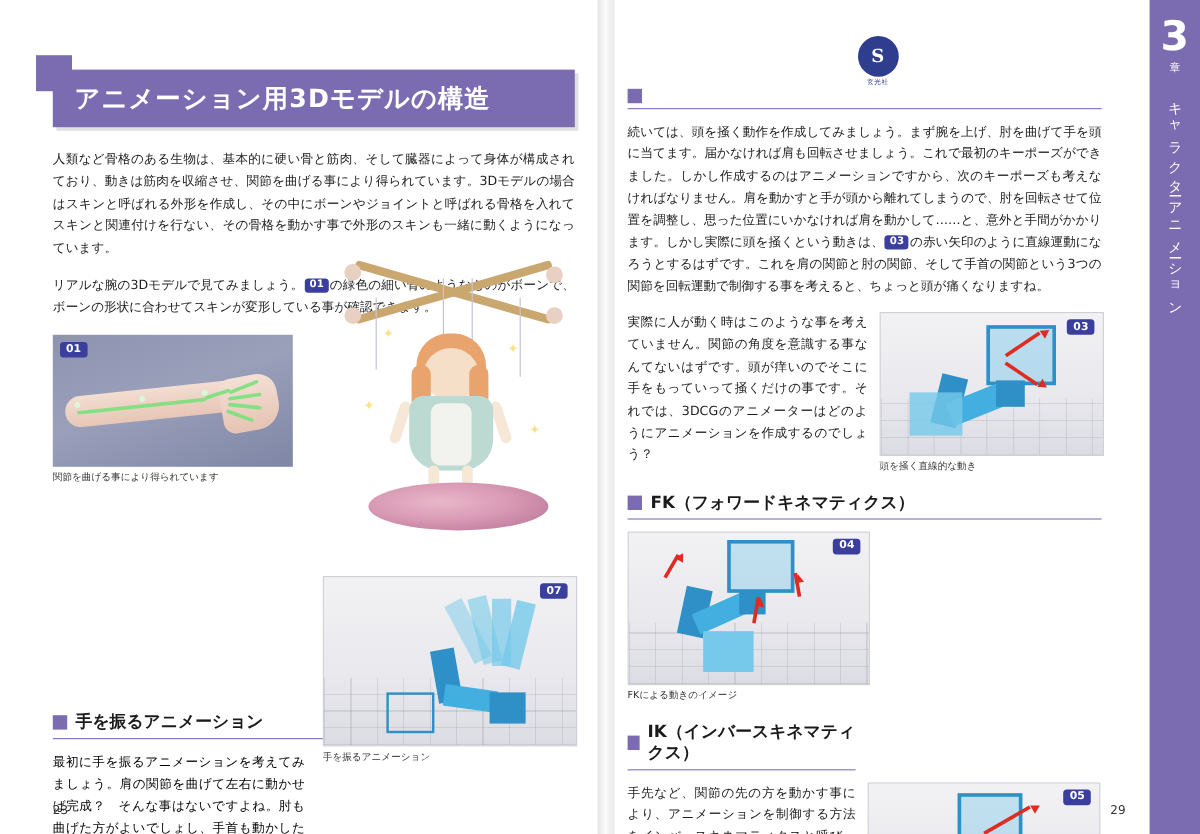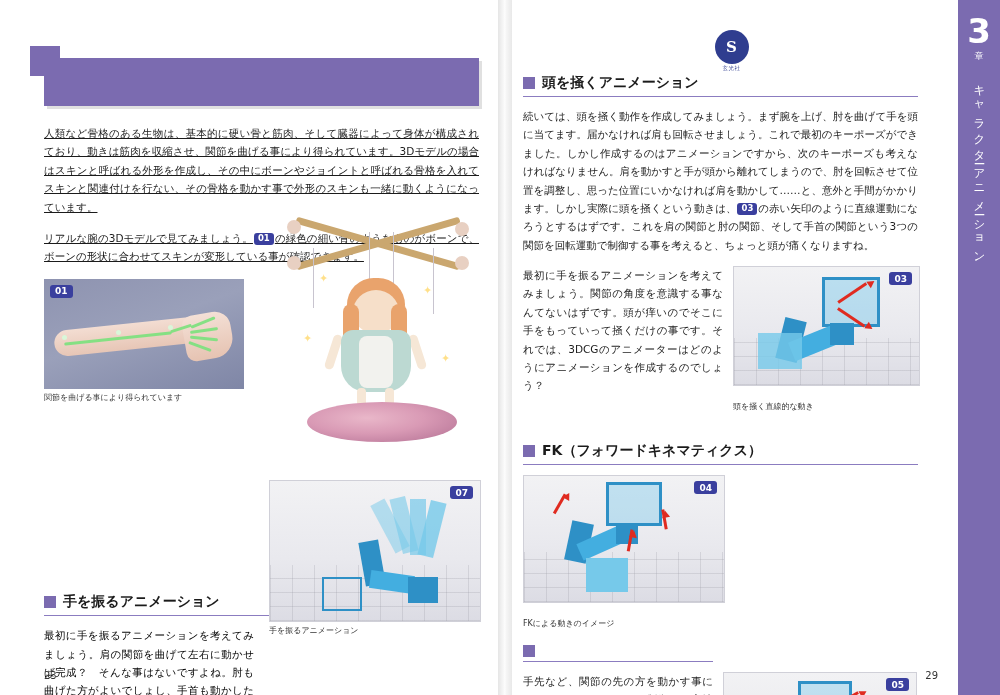--- a/index.html
+++ b/index.html
@@ -38,21 +38,20 @@
     color:#ffffff;font-weight:bold;font-size:21px;letter-spacing:1px;
     font-family:"DejaVu Sans", sans-serif;
   }
   .title-accent{
     position:absolute;left:-14px;top:-12px;width:30px;height:30px;background:#7b6bb0;
   }
   .body-text{
     font-size:10.5px;line-height:1.75;color:#1b1b1b;text-align:justify;
     margin-top:18px;
     font-family:"DejaVu Sans", sans-serif;
-    text-decoration:underline;
   }
   .body-text p{margin:0 0 13px 0;}
   .numtag{
     display:inline-block;background:#3a3f9e;color:#fff;border-radius:3px;
     font-size:8.5px;font-weight:bold;padding:1px 4px;line-height:1.1;
     vertical-align:middle;margin:0 1px;
   }
   .sec-head{
     display:flex;align-items:center;gap:7px;
     border-bottom:1.5px solid #8b7cc0;
@@ -176,32 +175,33 @@
   .logo-sub{
     position:absolute;left:50%;transform:translateX(-50%);top:41px;
     font-size:5.5px;color:#2f3d8f;letter-spacing:.5px;
   }
   .fig-r{position:relative;margin-bottom:4px;}
   .arrow-red{position:absolute;background:#e02b20;height:2.5px;transform-origin:left center;}
   .arrow-head{
     position:absolute;width:0;height:0;border-left:7px solid #e02b20;
     border-top:4.5px solid transparent;border-bottom:4.5px solid transparent;
   }
-  .tiny-cap{font-size:8px;color:#333;margin-top:15px;}
+  .tiny-cap{font-size:8px;color:#333;margin-top:3px;}
   .flexrow{display:flex;gap:10px;}
 </style>
 </head>
 <body>
 
 <div class="spread">
 
   <div class="page page-left">
 
     <div class="title-band">
       <div class="title-accent"></div>
+      <span class="ttl">アニメーション用3Dモデルの構造</span>
     </div>
 
     <div class="body-text">
       <p>人類など骨格のある生物は、基本的に硬い骨と筋肉、そして臓器によって身体が構成されており、動きは筋肉を収縮させ、関節を曲げる事により得られています。3Dモデルの場合はスキンと呼ばれる外形を作成し、その中にボーンやジョイントと呼ばれる骨格を入れてスキンと関連付けを行ない、その骨格を動かす事で外形のスキンも一緒に動くようになっています。</p>
       <p>リアルな腕の3Dモデルで見てみましょう。<span class="numtag">01</span>の緑色の細い骨のようなものがボーンで、ボーンの形状に合わせてスキンが変形している事が確認できます。</p>
     </div>
 
     <div class="fig arm-fig" style="margin-top:10px;">
       <div class="fig-badge">01</div>
       <div class="arm-img">
@@ -283,50 +283,49 @@
 
   <div class="page page-right">
 
     <div style="position:relative;height:46px;">
       <div class="logo">S</div>
       <div class="logo-sub">玄光社</div>
     </div>
 
     <div class="sec-head" style="width:395px;margin-top:4px;">
       <span class="sq"></span>
-      <span class="tx">頭を掻くアニメーション</span>
     </div>
 
     <div class="col-r" style="width:395px;">
       <p>続いては、頭を掻く動作を作成してみましょう。まず腕を上げ、肘を曲げて手を頭に当てます。届かなければ肩も回転させましょう。これで最初のキーポーズができました。しかし作成するのはアニメーションですから、次のキーポーズも考えなければなりません。肩を動かすと手が頭から離れてしまうので、肘を回転させて位置を調整し、思った位置にいかなければ肩を動かして……と、意外と手間がかかります。しかし実際に頭を掻くという動きは、<span class="numtag">03</span>の赤い矢印のように直線運動になろうとするはずです。これを肩の関節と肘の関節、そして手首の関節という3つの関節を回転運動で制御する事を考えると、ちょっと頭が痛くなりますね。</p>
     </div>
 
     <div class="flexrow" style="width:395px;">
       <div style="width:200px;" class="col-r">
-        <p>最初に手を振るアニメーションを考えてみましょう。関節の角度を意識する事なんてないはずです。頭が痒いのでそこに手をもっていって掻くだけの事です。それでは、3DCGのアニメーターはどのようにアニメーションを作成するのでしょう？</p>
+        <p>実際に人が動く時はこのような事を考えていません。関節の角度を意識する事なんてないはずです。頭が痒いのでそこに手をもっていって掻くだけの事です。それでは、3DCGのアニメーターはどのようにアニメーションを作成するのでしょう？</p>
       </div>
       <div class="fig-r" style="width:185px;">
         <div class="fig-badge right">03</div>
         <div class="img3d" style="width:185px;height:118px;">
           <div class="grid-floor"></div>
           <div class="blue xl" style="left:88px;top:10px;width:52px;height:44px;border:3px solid #2e90c6;background:rgba(120,200,235,.45);"></div>
           <div class="blue d" style="left:46px;top:52px;width:22px;height:42px;transform:rotate(14deg);"></div>
           <div class="blue" style="left:56px;top:66px;width:48px;height:20px;transform:rotate(-22deg);"></div>
           <div class="blue l" style="left:24px;top:66px;width:44px;height:36px;opacity:.8;"></div>
           <div class="blue d" style="left:96px;top:56px;width:24px;height:22px;"></div>
           <div class="arrow-red" style="left:104px;top:34px;width:34px;transform:rotate(-34deg);"></div>
           <div class="arrow-head" style="left:134px;top:12px;transform:rotate(-34deg);"></div>
           <div class="arrow-red" style="left:104px;top:40px;width:32px;transform:rotate(34deg);"></div>
           <div class="arrow-head" style="left:132px;top:56px;transform:rotate(34deg);"></div>
         </div>
         <div class="tiny-cap">頭を掻く直線的な動き</div>
       </div>
     </div>
 
-    <div class="sec-head" style="width:395px;margin-top:26px;">
+    <div class="sec-head" style="width:395px;margin-top:9px;">
       <span class="sq"></span>
       <span class="tx">FK（フォワードキネマティクス）</span>
     </div>
 
     <div class="flexrow" style="width:395px;">
       <div class="fig-r" style="width:200px;">
         <div class="fig-badge right">04</div>
         <div class="img3d" style="width:200px;height:126px;">
           <div class="grid-floor"></div>
           <div class="blue xl" style="left:82px;top:6px;width:50px;height:38px;border:3px solid #2e90c6;background:rgba(120,200,235,.4);"></div>
@@ -340,20 +339,21 @@
           <div class="arrow-head" style="left:106px;top:54px;transform:rotate(-80deg);"></div>
           <div class="arrow-red" style="left:142px;top:52px;width:20px;transform:rotate(-100deg);"></div>
           <div class="arrow-head" style="left:138px;top:34px;transform:rotate(-100deg);"></div>
         </div>
         <div class="tiny-cap">FKによる動きのイメージ</div>
       </div>
     </div>
 
     <div class="sec-head" style="width:190px;margin-top:12px;">
       <span class="sq"></span>
+      <span class="tx">IK（インバースキネマティクス）</span>
     </div>
 
     <div class="flexrow" style="width:395px;">
       <div class="col-r" style="width:190px;">
         <p>手先など、関節の先の方を動かす事により、アニメーションを制御する方法をインバースキネマティクスと呼び、一般的にIKと略します。この方法を使えば、手首を頭に沿わせて動かすだけで肩と肘の角度が変化し、コントロールを簡単に行なえます。</p>
       </div>
       <div class="fig-r" style="width:192px;">
         <div class="fig-badge right">05</div>
         <div class="img3d" style="width:192px;height:118px;">
 

